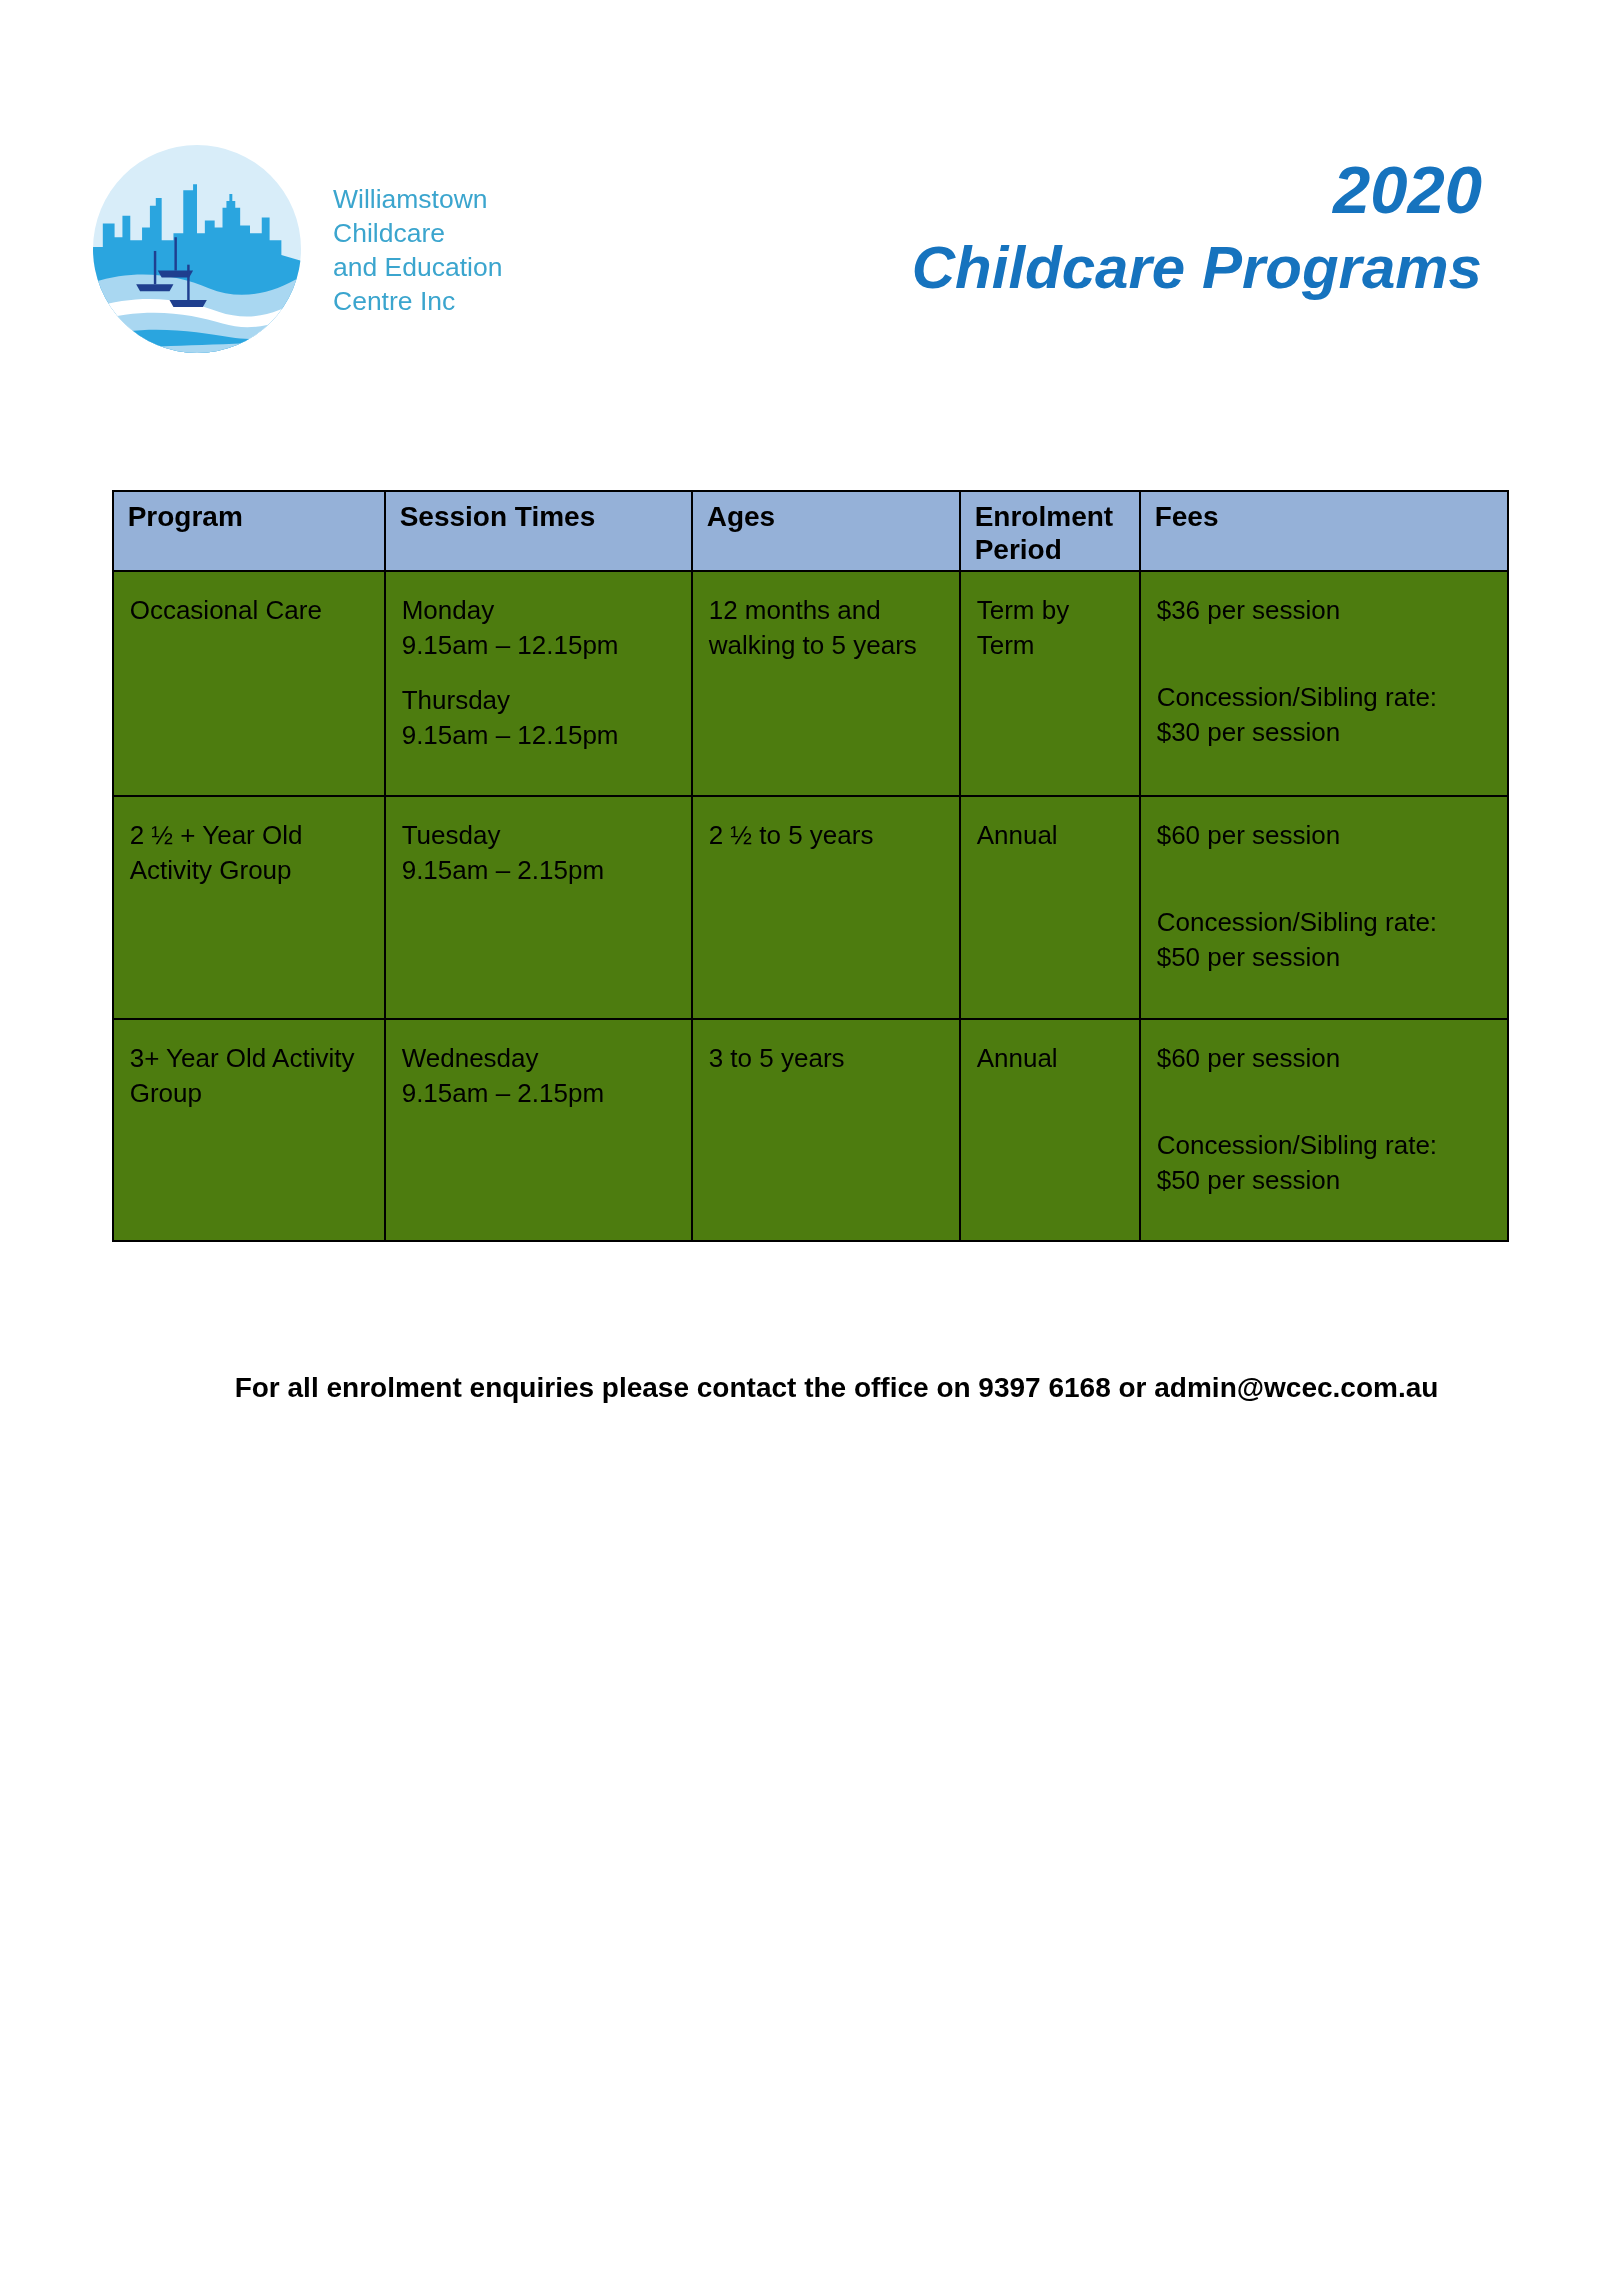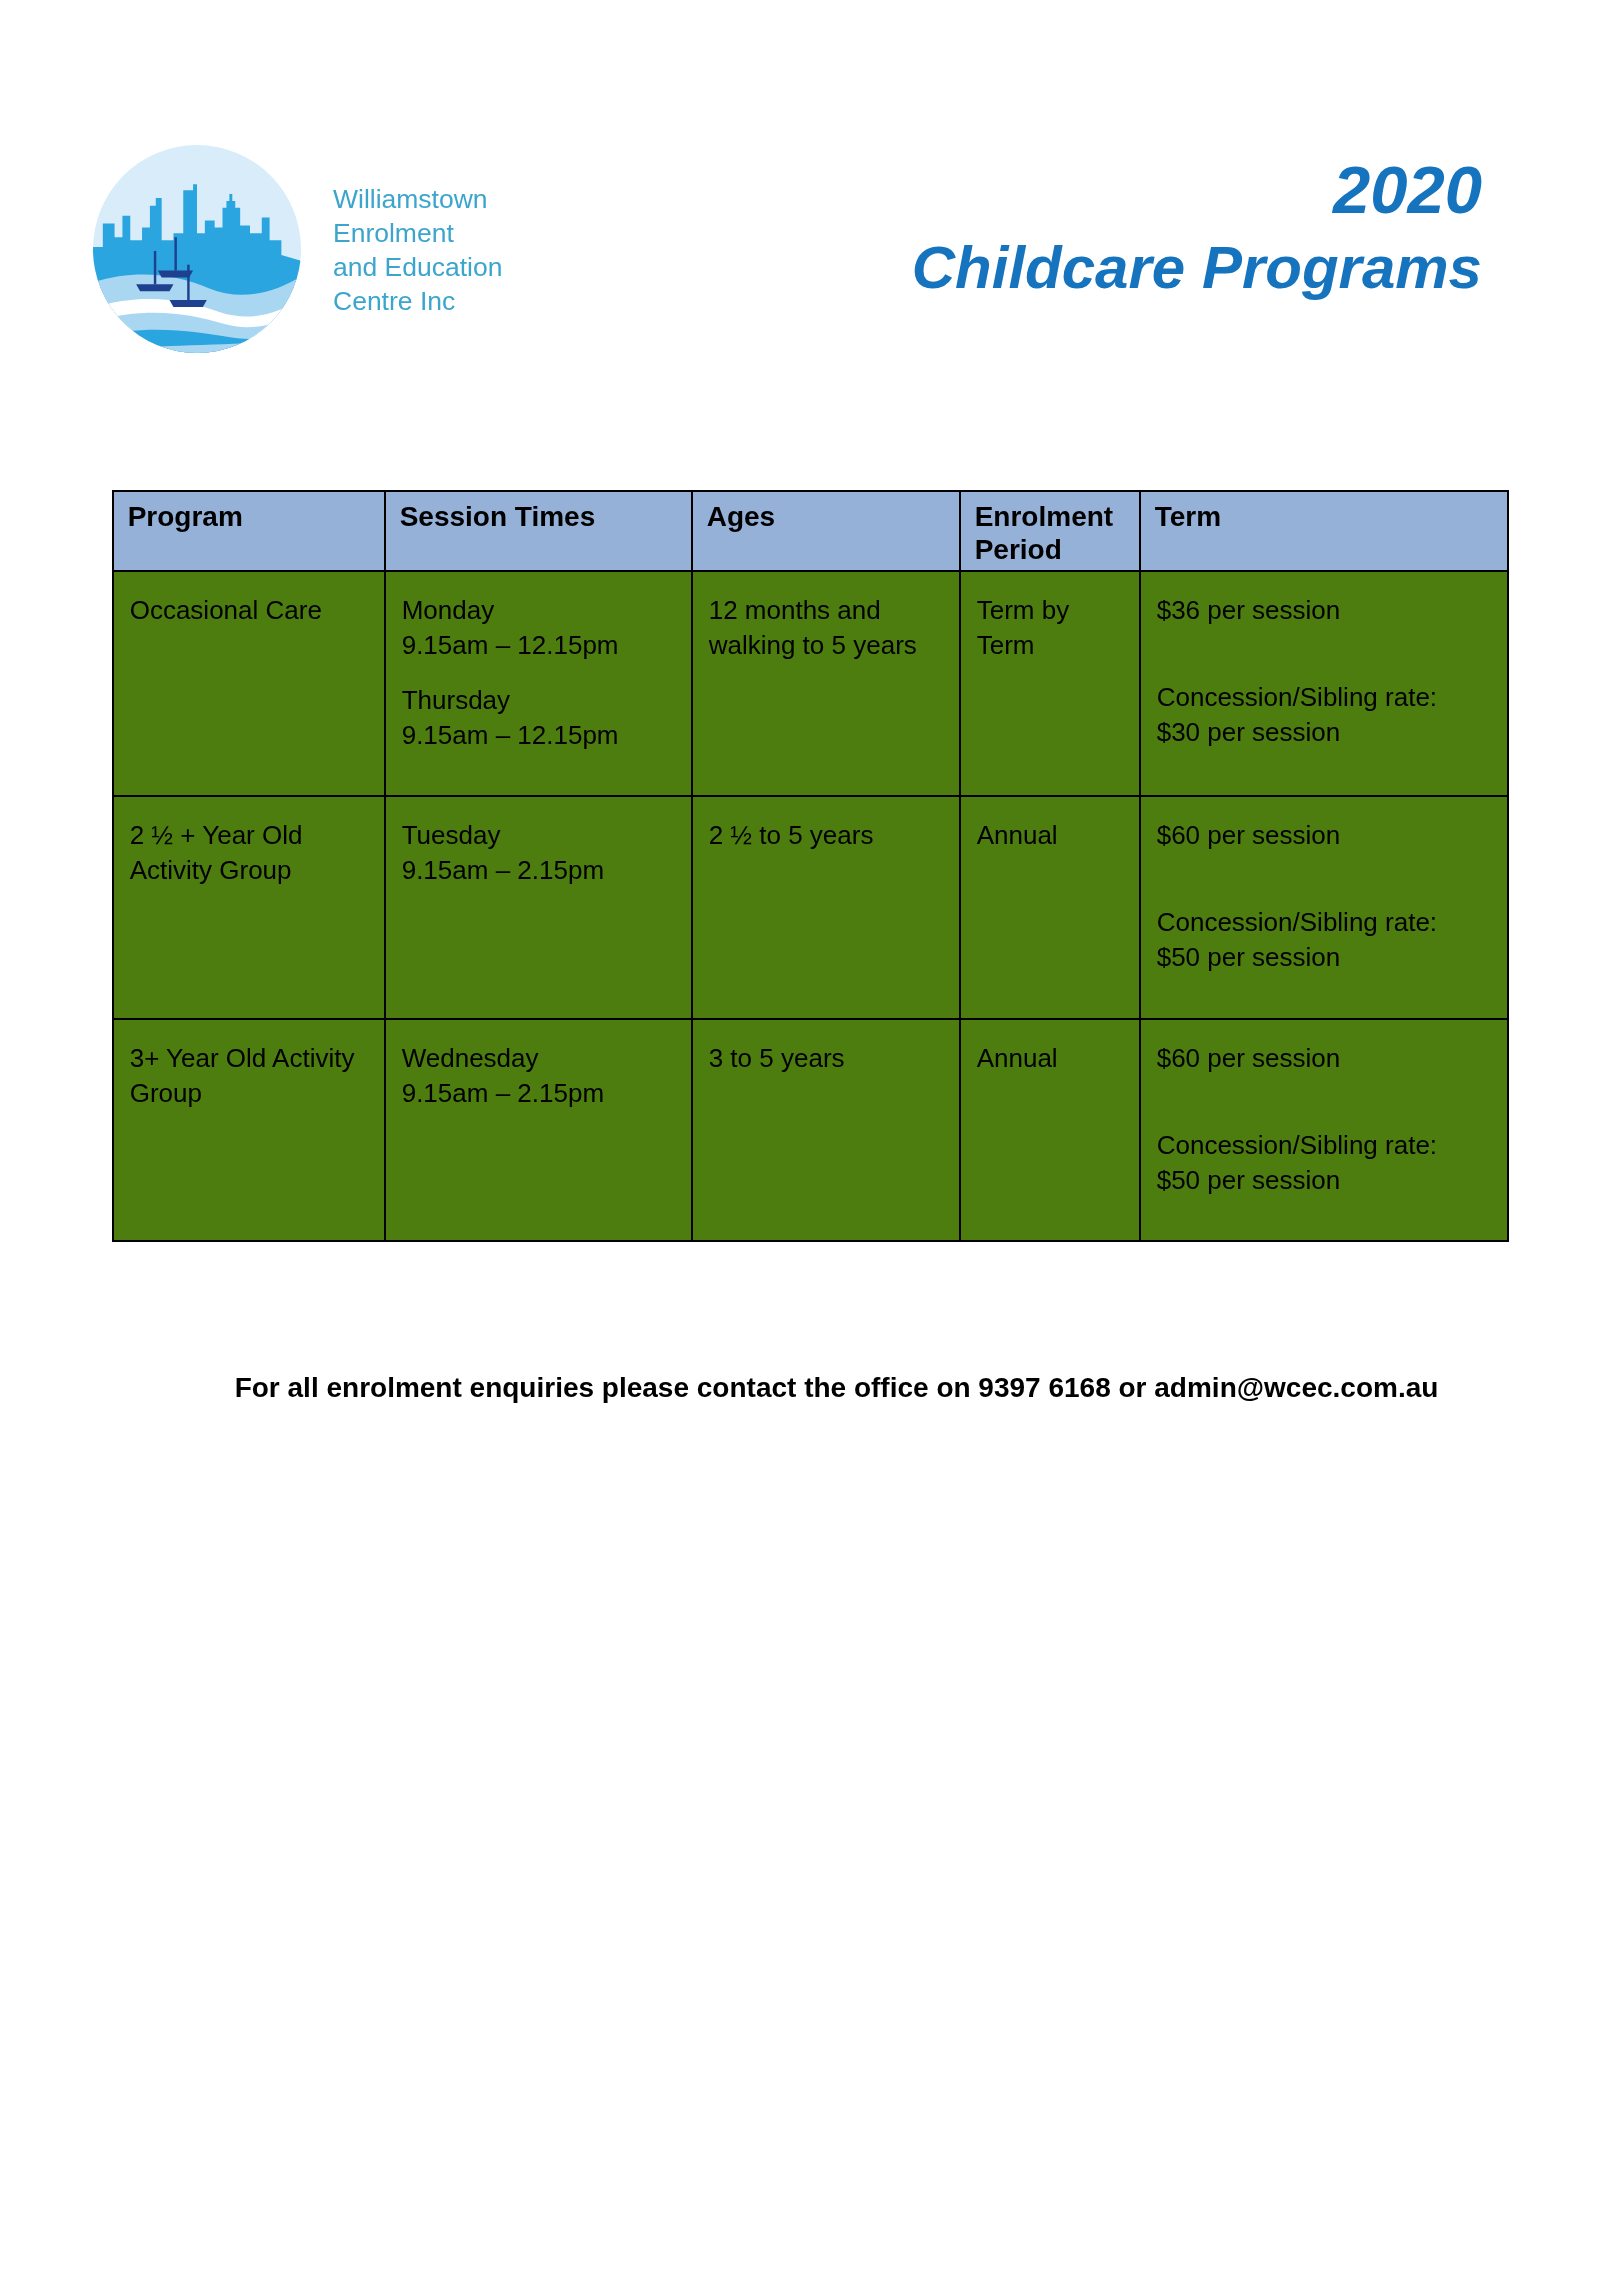--- a/index.html
+++ b/index.html
@@ -139,21 +139,21 @@
           <path class="logo-boat" d="M44 142 L82 142 L78 149 L48 149 Z"></path>
           <rect class="logo-boat" x="83" y="94" width="2.5" height="34"></rect>
           <path class="logo-boat" d="M66 128 L102 128 L98 135 L70 135 Z"></path>
           <rect class="logo-boat" x="96" y="122" width="2.5" height="36"></rect>
           <path class="logo-boat" d="M78 158 L116 158 L112 165 L82 165 Z"></path>
         </g>
       </g>
     </svg>
     <div class="logo-text">
       <div>Williamstown</div>
-      <div>Enrolment</div>
+      <div>Childcare</div>
       <div>and Education</div>
       <div>Centre Inc</div>
     </div>
   </div>
 
   <div class="doc-title">
     <div class="year">2020</div>
     <div class="main">Childcare Programs</div>
   </div>
 
@@ -164,21 +164,21 @@
         <col class="col-ages">
         <col class="col-enrolment">
         <col class="col-fees">
     </colgroup>
     <thead>
       <tr>
         <th>Program</th>
         <th>Session Times</th>
         <th>Ages</th>
         <th>Enrolment Period</th>
-        <th>Term</th>
+        <th>Fees</th>
       </tr>
     </thead>
     <tbody>
       <tr class="row-1">
         <td>Occasional Care</td>
         <td>
           <p class="session-block">
             <span>Monday</span><br>
             <span>9.15am – 12.15pm</span>
           </p>

